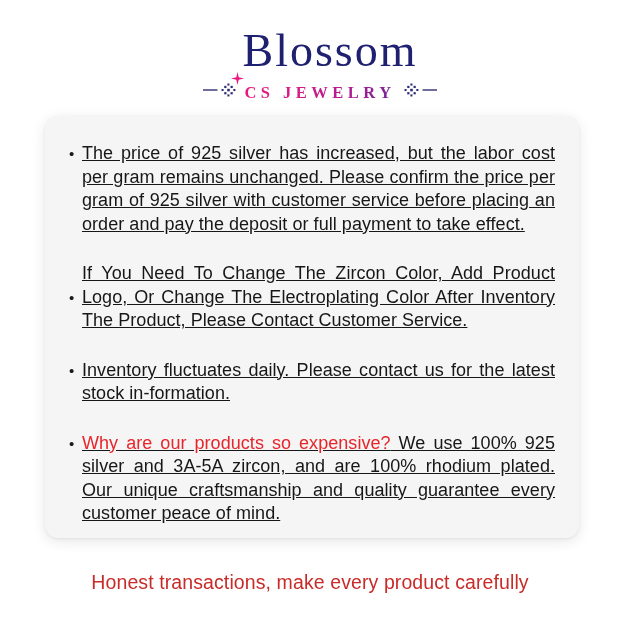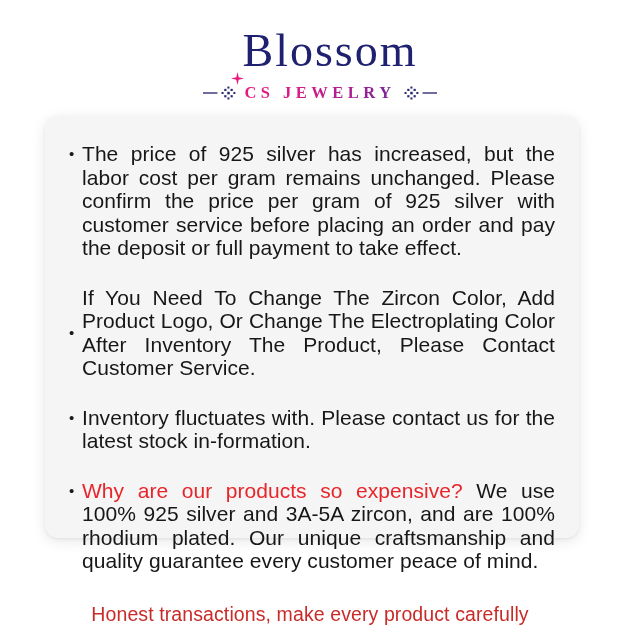--- a/index.html
+++ b/index.html
@@ -35,21 +35,21 @@
   .brand-star {
     position: absolute;
     left: -11px;
     top: 19px;
     width: 13px;
     height: 13px;
   }
   .brand-sub {
     margin-top: 9px;
     display: flex;
-    align-items: center;
+    align-items: flex-start;
     justify-content: center;
     gap: 7px;
   }
   .brand-sub-text {
     font-family: "Liberation Serif", "DejaVu Serif", serif;
     font-size: 16.5px;
     font-weight: 700;
     letter-spacing: 4.5px;
     background: linear-gradient(100deg, #e6197e 0%, #d61b86 35%, #a81f92 72%, #6e2397 100%);
     -webkit-background-clip: text;
@@ -101,37 +101,38 @@
     font-size: 15px;
     line-height: 23px;
     text-align: left;
     user-select: none;
   }
   .bullet-item.centered-marker .bullet-marker {
     line-height: 1;
   }
   .bullet-text {
     flex: 1 1 auto;
-    font-size: 21px;
+    font-size: 18px;
     line-height: 23.5px;
     color: #171717;
     text-align: justify;
     text-justify: inter-word;
     letter-spacing: 0.05px;
+    text-decoration: underline;
   }
   .highlight-red {
     color: #e8252a;
     margin-top: 36px;
   }
 
   
   .footer-slogan {
     position: absolute;
     left: 0;
-    top: 601px;
+    top: 569px;
     width: 620px;
     text-align: center;
     font-size: 19.5px;
     line-height: 26px;
     color: #c92b28;
     letter-spacing: 0.1px;
   }
 </style>
 </head>
 <body>
@@ -196,21 +197,21 @@
       <span class="bullet-text">The price of 925 silver has increased, but the labor cost per gram remains unchanged. Please confirm the price per gram of 925 silver with customer service before placing an order and pay the deposit or full payment to take effect.</span>
     </li>
 
     <li class="bullet-item centered-marker">
       <span class="bullet-marker">•</span>
       <span class="bullet-text">If You Need To Change The Zircon Color, Add Product Logo, Or Change The Electroplating Color After Inventory The Product, Please Contact Customer Service.</span>
     </li>
 
     <li class="bullet-item">
       <span class="bullet-marker">•</span>
-      <span class="bullet-text">Inventory fluctuates with. Please contact us for the latest stock in-formation.</span>
+      <span class="bullet-text">Inventory fluctuates daily. Please contact us for the latest stock in-formation.</span>
     </li>
 
     <li class="bullet-item">
       <span class="bullet-marker">•</span>
       <span class="bullet-text"><span class="highlight-red">Why are our products so expensive?</span><span> We use 100% 925 silver and 3A-5A zircon, and are 100% rhodium plated. Our unique craftsmanship and quality guarantee every customer peace of mind.</span></span>
     </li>
 
   </ul>
 </div>
 

